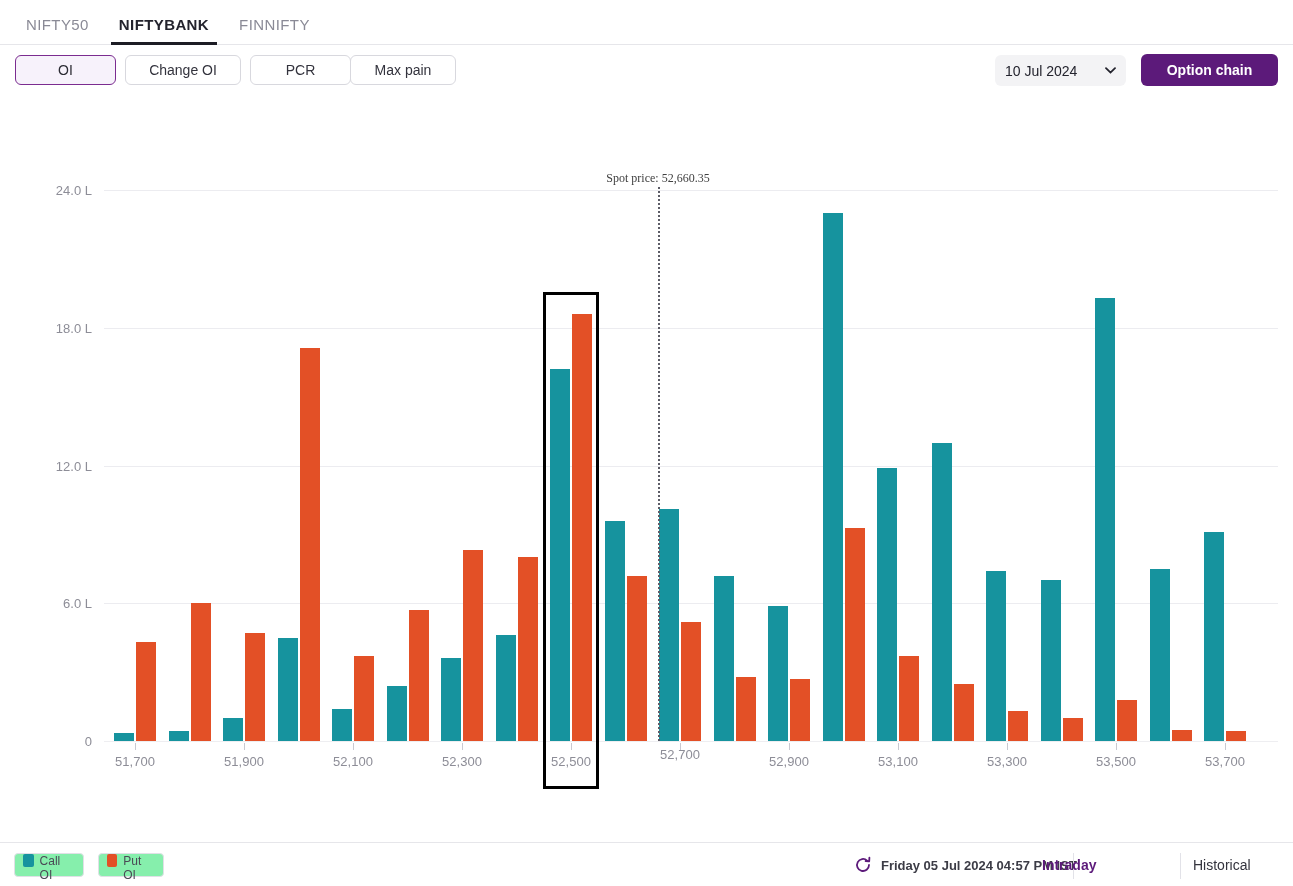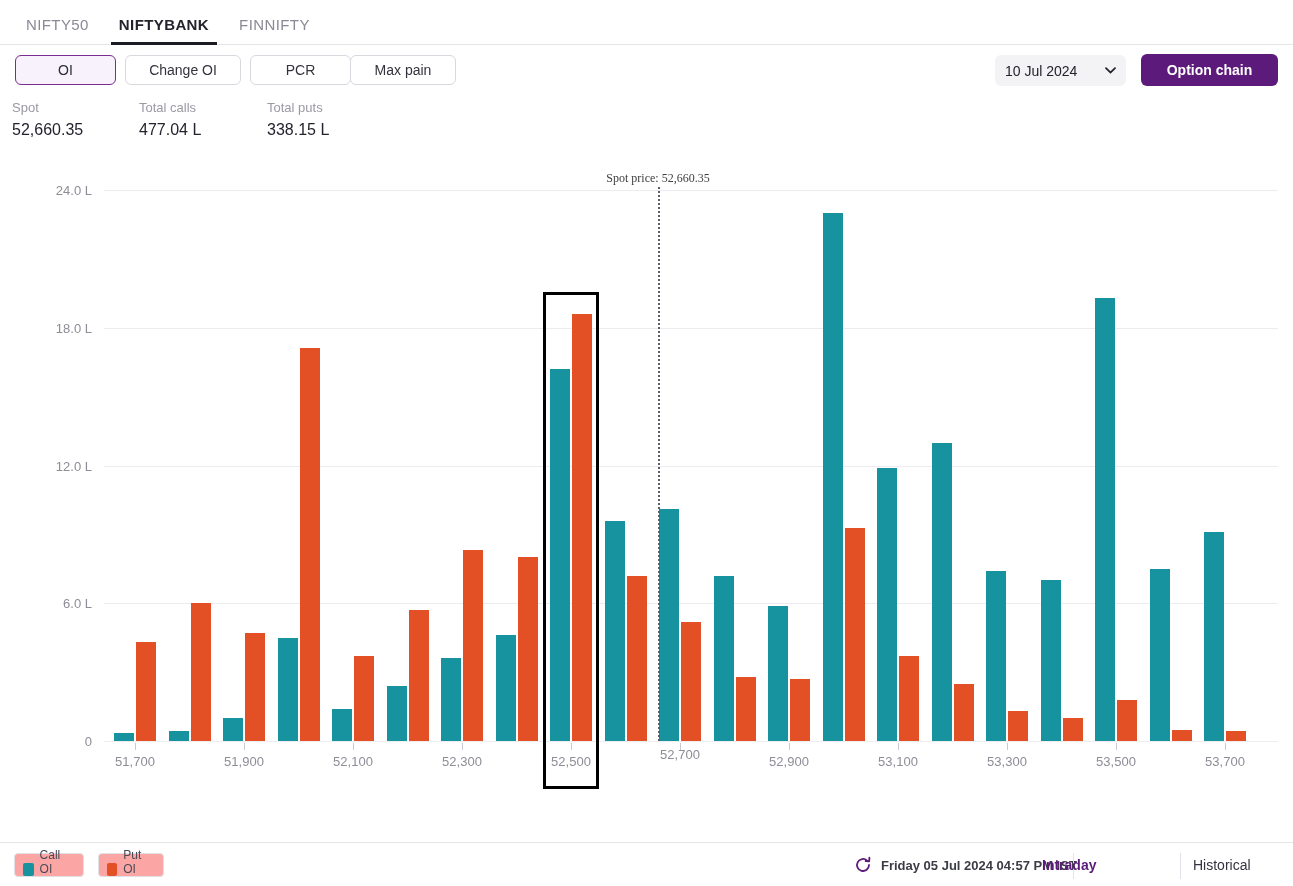--- a/index.html
+++ b/index.html
@@ -98,22 +98,22 @@
     pointer-events: none;
   }
 
   
   .footer {
     position: absolute; left: 0; bottom: 0; width: 1293px; height: 44px;
     border-top: 1px solid #e6e6ea; display: flex; align-items: center;
   }
   .legchip {
     position: absolute; height: 24px; border: 1px solid #e0e0e6; border-radius: 4px;
-    display: flex; align-items: flex-end; gap: 6px; padding: 0 8px;
-    font-size: 12px; color: #4a4a55; background: #fca5a5; cursor: pointer;
+    display: flex; align-items: flex-start; gap: 6px; padding: 0 8px;
+    font-size: 12px; color: #4a4a55; background: #86efac; cursor: pointer;
   }
   .swatch { width: 11px; height: 13px; border-radius: 2px; display:block; }
   .refresh-icon { position:absolute; left: 854px; top: 856px; width:18px; height:18px; cursor:pointer; }
   .ts { position: absolute; left: 881px; top: 858px; font-size: 13px; font-weight: bold; color: #3c3c46; }
   .vdiv { position: absolute; top: 853px; width: 1px; height: 26px; background: #e2e2e8; }
   .modebtn { position: absolute; top: 857px; font-size: 14px; cursor: pointer; font-weight: bold; }
   .modebtn.active { color: #5c1a7a; }
   .modebtn.idle { color: #33333d; font-weight: normal; }
 </style>
 </head>
@@ -136,34 +136,20 @@
       <span class="lbl">10 Jul 2024</span>
       <span class="chevron">
         <svg width="11" height="7" viewBox="0 0 11 7">
             <path d="M1 1.2 L5.5 5.6 L10 1.2" stroke="#23232d" stroke-width="1.8" fill="none" stroke-linecap="round"></path>
           </svg>
       </span>
     </div>
     <button class="optbtn">Option chain</button>
   </div>
 
-  <div class="stats" id="stats">
-      <div class="stat" style="left: 12px;">
-        <div class="k">Spot</div>
-        <div class="v">52,660.35</div>
-      </div>
-      <div class="stat" style="left: 139px;">
-        <div class="k">Total calls</div>
-        <div class="v">477.04 L</div>
-      </div>
-      <div class="stat" style="left: 267px;">
-        <div class="k">Total puts</div>
-        <div class="v">338.15 L</div>
-      </div>
-    </div>
 
   <div class="chartwrap">
     <div class="plot" id="plot">
         <div class="zeroline" style="top: 581px;"></div>
         <div class="zerolab" style="top: 581px;">0</div>
         <div class="gridline" style="top: 443.25px;"></div>
         <div class="ylab" style="top: 443.25px;">6.0 L</div>
         <div class="gridline" style="top: 305.5px;"></div>
         <div class="ylab" style="top: 305.5px;">12.0 L</div>
         <div class="gridline" style="top: 167.75px;"></div>

